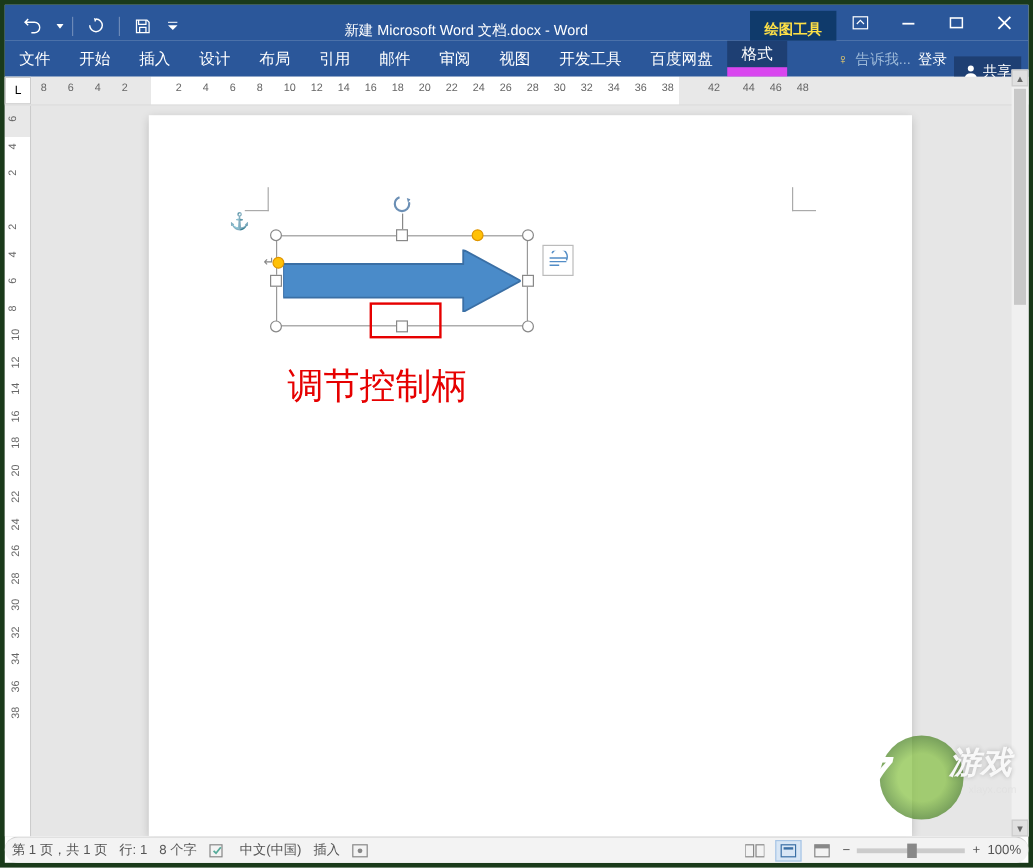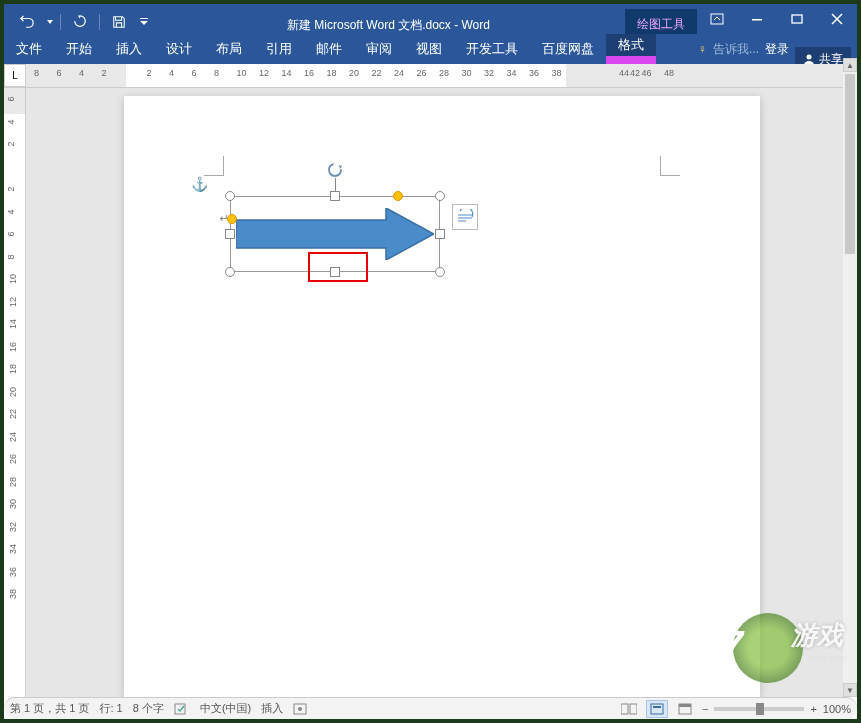--- a/index.html
+++ b/index.html
@@ -5,21 +5,21 @@
 * { margin: 0; padding: 0; box-sizing: border-box; font-family: "Microsoft YaHei", sans-serif; }
 body { background: #1a3a1a; width: 861px; height: 723px; overflow: hidden; position: relative; }
 .window { position: absolute; left: 4px; top: 4px; width: 853px; height: 715px; background: #fff; display: flex; flex-direction: column; }
 
 
 .titlebar { height: 30px; background: #2b579a; display: flex; align-items: flex-end; color: #fff; font-size: 12px; }
 .qat { display: flex; align-items: center; gap: 2px; padding-left: 8px; }
 .qat-btn { width: 30px; height: 24px; display: flex; align-items: center; justify-content: center; cursor: pointer; }
 .qat-sep { width: 1px; height: 16px; background: rgba(255,255,255,0.3); margin: 0 2px; }
 .title-text { flex: 1; text-align: center; }
-.contextual-tab { background: #0f3a6b; padding: 0 12px; height: 25px; line-height: 30px; color: #f0abfc; }
+.contextual-tab { background: #0f3a6b; padding: 0 12px; height: 25px; line-height: 30px; color: #fde047; font-weight: bold; }
 .win-controls { display: flex; }
 .win-btn { width: 40px; height: 30px; display: flex; align-items: center; justify-content: center; cursor: pointer; }
 
 
 .ribbon-tabs { height: 30px; background: #2b579a; display: flex; align-items: stretch; color: #fff; font-size: 13px; }
 .tab { padding: 0 12px; display: flex; align-items: center; cursor: pointer; }
 .tab.active { background: #1e3f73; border-bottom: 8px solid #d946ef; }
 .tab-spacer { flex: 1; }
 .tab-right { display: flex; align-items: center; gap: 6px; padding-right: 6px; font-size: 12px; }
 .tell-me { color: #9bb8d8; }
@@ -205,21 +205,21 @@
         <span class="tick" style="left: 345.5px;">22</span>
         <span class="tick" style="left: 368px;">24</span>
         <span class="tick" style="left: 390.5px;">26</span>
         <span class="tick" style="left: 413px;">28</span>
         <span class="tick" style="left: 435.5px;">30</span>
         <span class="tick" style="left: 458px;">32</span>
         <span class="tick" style="left: 480.5px;">34</span>
         <span class="tick" style="left: 503px;">36</span>
         <span class="tick" style="left: 525.5px;">38</span>
         <span class="tick" style="left: 548px;"></span>
-        <span class="tick" style="left: 604px;">42</span>
+        <span class="tick" style="left: 564px;">42</span>
         <span class="tick" style="left: 593px;">44</span>
         <span class="tick" style="left: 615.5px;">46</span>
         <span class="tick" style="left: 638px;">48</span>
       </div>
   </div>
 
   <div class="doc-area">
     <div class="v-ruler" id="vruler">
         <span class="tick" style="top: 6px;">6</span>
         <span class="tick" style="top: 28.5px;">4</span>
@@ -277,20 +277,21 @@
           <div class="handle yellow h-adj2"></div>
         </div>
 
         <div class="layout-opts">
           <svg width="18" height="16" viewBox="0 0 18 16">
               <path d="M4 2 A6 6 0 0 1 16 8 M2 6 L16 6 M2 9 L16 9 M2 12 L10 12" stroke="#538dc6" stroke-width="1.2" fill="none"></path>
             </svg>
         </div>
 
         <div class="red-box" style="left:184px; top:156px; width:60px; height:30px"></div>
+        <div class="red-text" style="left:116px; top:206px">调节控制柄</div>
       </div>
     </div>
   </div>
 
   <div class="vscroll">
     <div class="vscroll-btn">▲</div>
     <div class="vscroll-thumb"></div>
     <div class="vscroll-btn" style="position:absolute;bottom:0;left:0;right:0">▼</div>
   </div>
 

